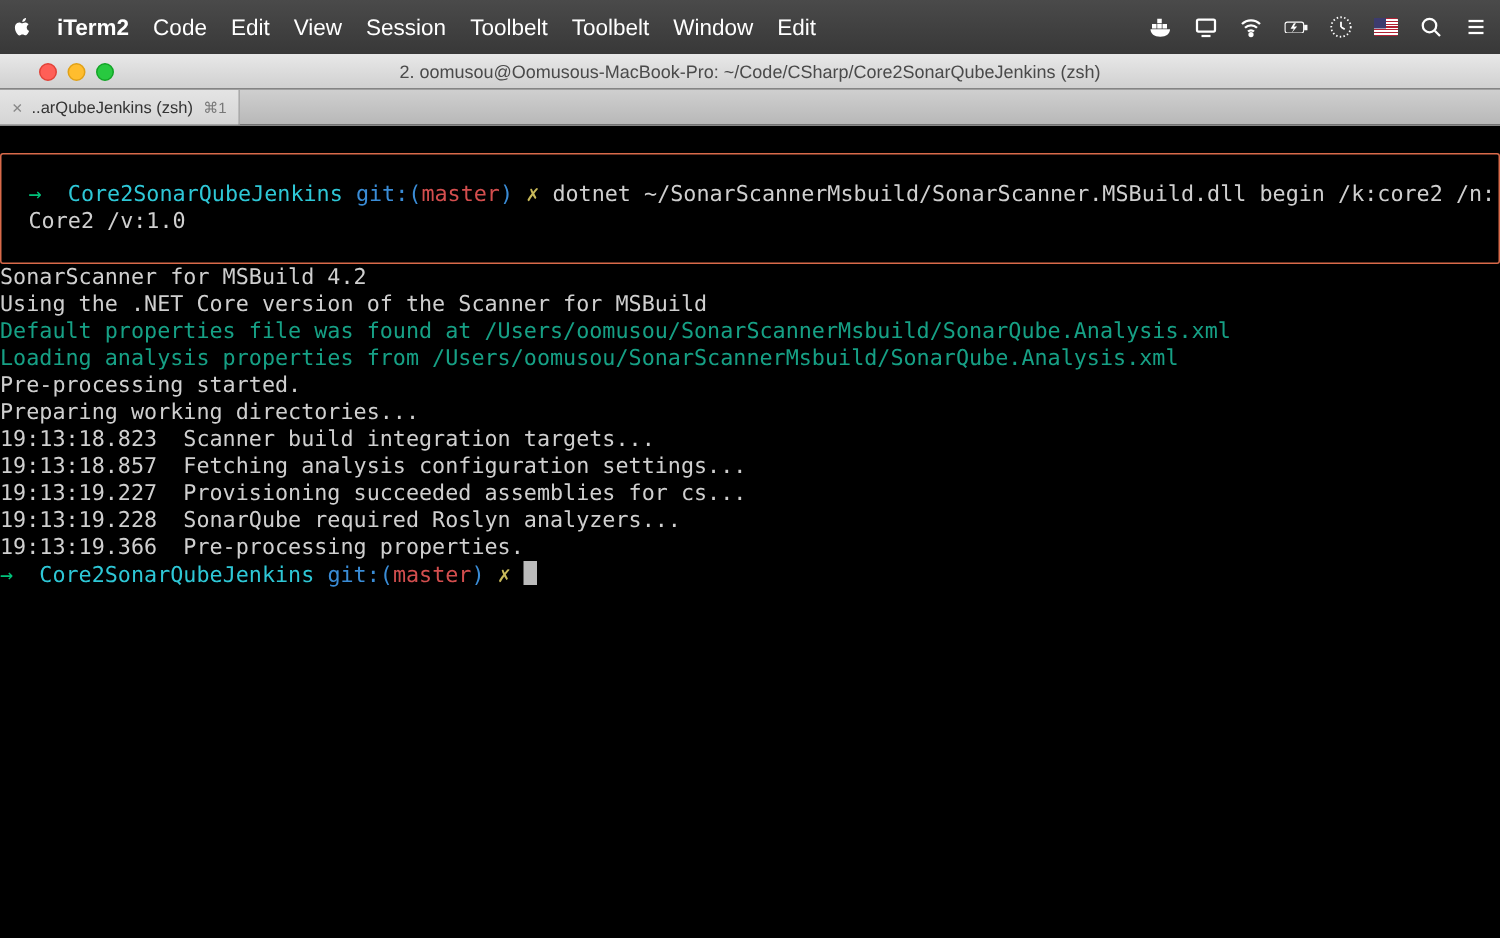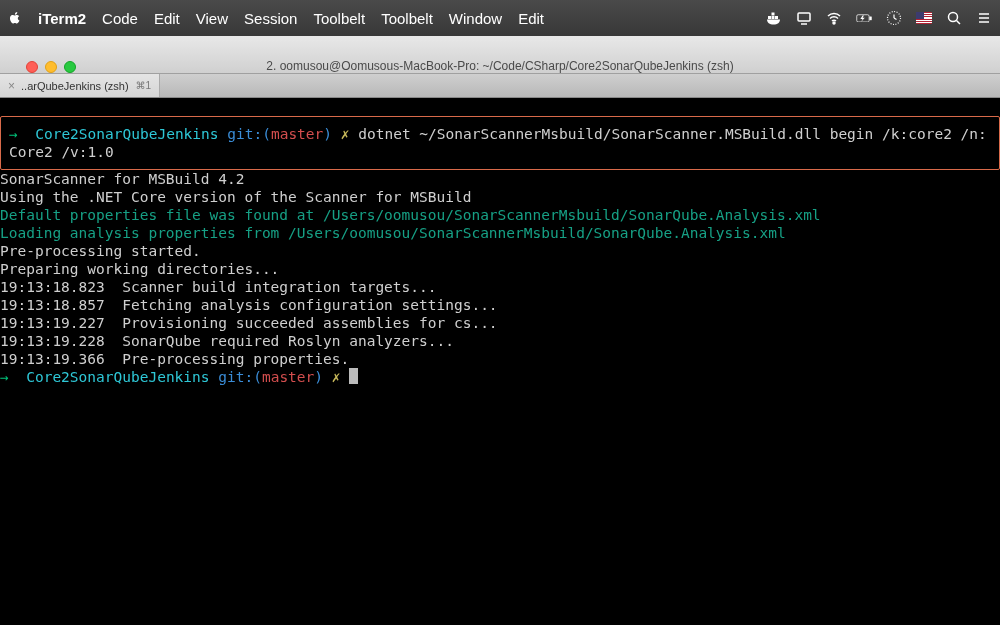--- a/index.html
+++ b/index.html
@@ -26,24 +26,24 @@
   .menubar-right { display: flex; align-items: center; gap: 14px; }
   .apple-icon svg { width: 14px; height: 14px; fill: #fff; display:block; }
   .menubar .app-name { font-weight: 600; }
   .menubar span { cursor: default; }
   .sys-icon { width: 16px; height: 16px; display:flex; align-items:center; justify-content:center; }
   .flag { width:18px; height:12px; background:linear-gradient(#b22234 0 7.7%, #fff 7.7% 15.4%, #b22234 15.4% 23.1%, #fff 23.1% 30.8%, #b22234 30.8% 38.5%, #fff 38.5% 46.2%, #b22234 46.2% 53.8%, #fff 53.8% 61.5%, #b22234 61.5% 69.2%, #fff 69.2% 76.9%, #b22234 76.9% 84.6%, #fff 84.6% 92.3%, #b22234 92.3% 100%); position:relative; border-radius:1px;}
   .flag::before { content:""; position:absolute; top:0; left:0; width:8px; height:6.5px; background:#3c3b6e;}
 
   
   .titlebar {
-    height: 38px;
+    height: 24px;
     background: linear-gradient(to bottom, #e8e8e8, #d0d0d0);
     display: flex;
-    align-items: flex-end;
+    align-items: center;
     padding: 0 26px;
     position: relative;
     border-bottom: 1px solid #a0a0a0;
   }
   .traffic { display: flex; gap: 7px; }
   .dot { width: 12px; height: 12px; border-radius: 50%; }
   .dot.red { background: #ff5f57; border:0.5px solid #e24238;}
   .dot.yellow { background: #ffbd2e; border:0.5px solid #e1a116;}
   .dot.green { background: #28c940; border:0.5px solid #13a527;}
   .title-text { position:absolute; left:0; right:0; text-align:center; font-size:12px; color:#4a4a4a; pointer-events:none;}
@@ -77,21 +77,21 @@
     font-family: "Menlo", "Monaco", monospace;
     font-size: 14.5px;
     line-height: 18px;
     height: calc(625px - 22px - 22px - 24px);
     overflow: hidden;
     white-space: pre;
   }
   .highlight-box {
     border: 1px solid #d96a4a;
     border-radius: 2px;
-    padding: 8px;
+    padding: 18px;
   }
   .arrow { color: #00c27a; }
   .cyan  { color: #2ec7d6; }
   .blue  { color: #3a8cd6; }
   .red   { color: #d34e4e; }
   .yellow{ color: #c8b95a; }
   .white { color: #cfcfcf; }
   .teal  { color: #16a085; }
   .cursor {
     display:inline-block;

